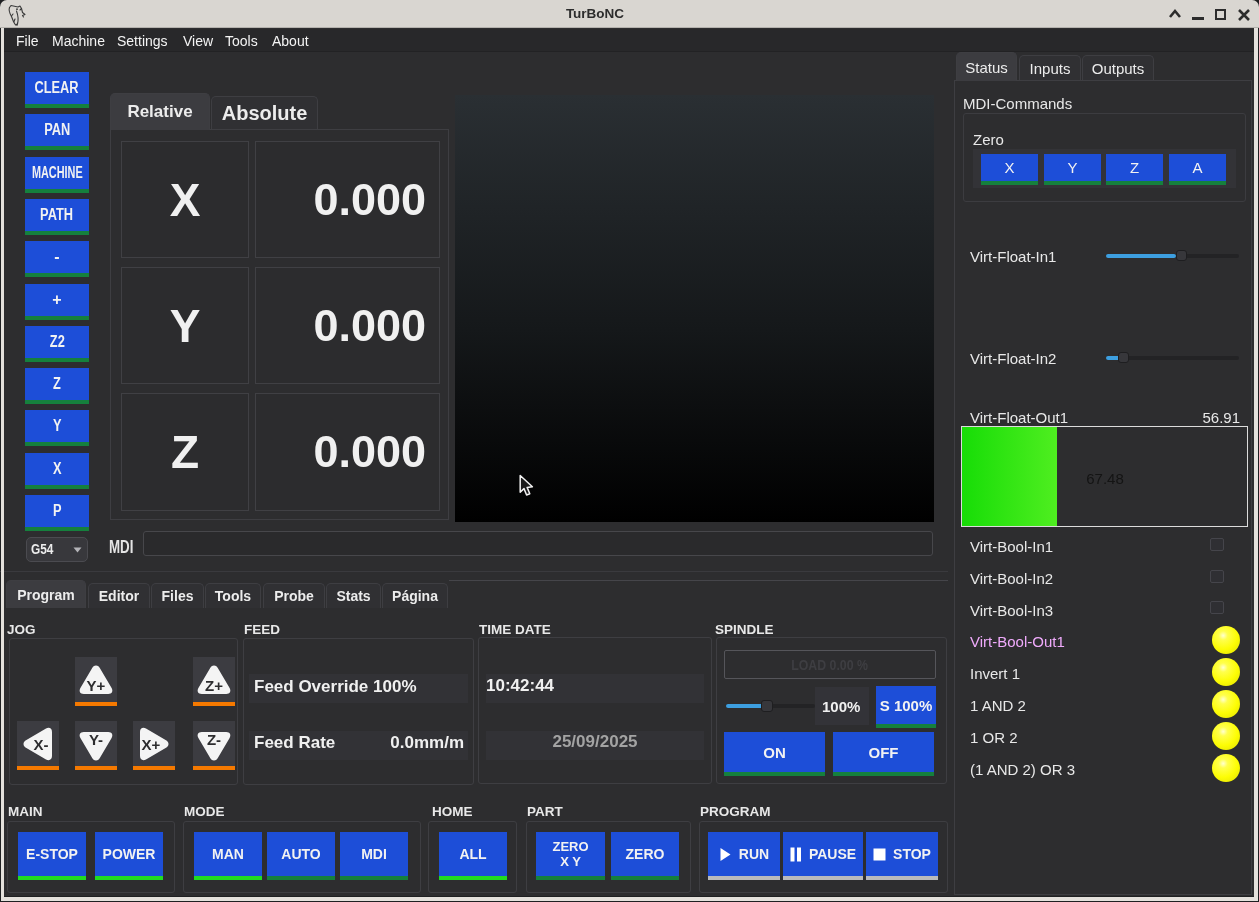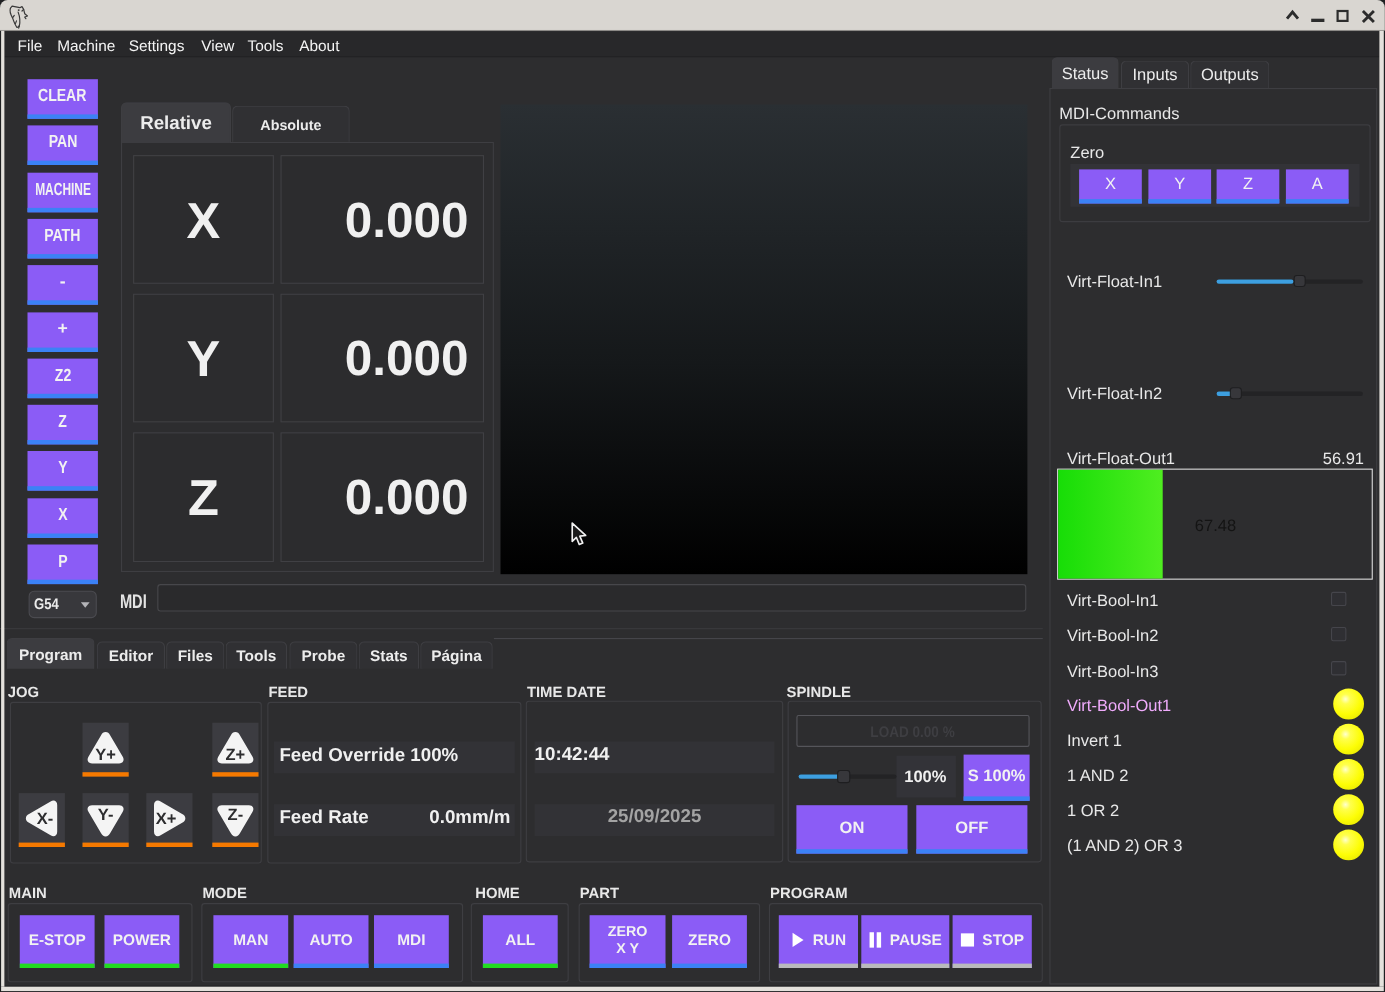--- a/index.html
+++ b/index.html
@@ -6,36 +6,37 @@
 html,body { width:1259px; height:902px; overflow:hidden; background:#1f2022; }
 body { font-family:"Liberation Sans", sans-serif; position:relative; }
 #app { position:absolute; left:0; top:0; width:1259px; height:902px; }
 .abs { position:absolute; }
 
 #titlebar { left:0; top:0; width:1259px; height:28px; background:#d9d6d1; border-radius:7px 7px 0 0; border-bottom:1px solid #b5b2ad; }
 #title { width:1190px; text-align:center; top:6px; font-size:13.5px; font-weight:bold; color:#2c2c2c; }
 #content { left:4px; top:28px; width:1251px; height:868px; background:#2d2d2f; }
 .wb { background:#e4e1dc; z-index:50; }
 
-.b { position:absolute; background:#8b5cf6; border-bottom:4px solid #3b82f6; display:flex; align-items:center; justify-content:center; color:#f2f2f2; font-weight:bold; }
+.b { position:absolute; background:#1d4ed8; border-bottom:4px solid #15803d; display:flex; align-items:center; justify-content:center; color:#f2f2f2; font-weight:bold; }
 .b.g { border-bottom-color:#21dc21; }
 .b.gr { border-bottom-color:#b9babc; }
 .lbl { position:absolute; font-size:13.5px; font-weight:bold; color:#e8e8e8; }
 .panel { position:absolute; border:1px solid #3e3e42; border-radius:3px; }
 .tab { position:absolute; background:#303033; border:1px solid #3e3e42; border-bottom:none; border-radius:5px 5px 0 0; display:flex; align-items:center; justify-content:center; color:#ececec; font-weight:bold; }
 .tab.act { background:#3c3c40; }
 .cond { display:inline-block; transform:scaleX(0.8); }
 .led { width:28px; height:28px; border-radius:50%; background:radial-gradient(circle at 40% 34%, #ffffd0 0%, #ffff4d 18%, #fdfd05 55%, #dede00 100%); }
 .jb { width:42px; height:49px; background:#3c3c41; border-bottom:4px solid #f57900; }
 </style>
 </head>
 <body>
 <div id="app">
   <div id="content" class="abs"></div>
   <div id="titlebar" class="abs"></div>
+  <div id="title" class="abs">TurBoNC</div>
   <svg class="abs" style="left:6px;top:2px" width="22" height="25" viewBox="0 0 22 25" fill="none" stroke="#3a3a3a" stroke-width="1.1" stroke-linecap="round" stroke-linejoin="round">
     <path d="M3.5 5.5 L5 3.5 L12 5 L14 4 L15.5 6.5 L14 8"></path>
     <path d="M3.5 5.5 C2.5 8 3.5 11 5.5 14.5 C6.5 17.5 7.5 20.5 9.5 23 L11.5 22 C12.5 18 12 13 10.5 9"></path>
     <path d="M15.5 6.5 L16.5 10.5 L19 12.5 L16.5 13.5 L17.5 15"></path>
     <path d="M7 12 L5.5 14 M9 17 L8 19.5 M11.5 21 L11 23.5"></path>
     <circle cx="11" cy="7.2" r="0.9" fill="#3a3a3a" stroke="none"></circle>
   </svg>
 
   <svg class="abs" style="left:1168px;top:8px" width="14" height="12" viewBox="0 0 14 12">
       <path d="M2 9 L7 3 L12 9" stroke="#2c2c2c" stroke-width="2.6" fill="none"></path>
@@ -85,21 +86,21 @@
     </div>
 
   <div class="abs" style="left:26px;top:537px;width:62px;height:25px;background:#38383c;border:1px solid #4b4b50;border-radius:5px"></div>
   <div class="abs" style="left:31px;top:541px;font-size:14px;font-weight:bold;color:#ececec"><span style="display:inline-block;transform:scaleX(0.85);transform-origin:0 0">G54</span></div>
   <svg class="abs" style="left:73px;top:547px" width="9" height="6" viewBox="0 0 9 6">
       <path d="M0.5 0.5 L8.5 0.5 L4.5 5.5 Z" fill="#b4b4b8"></path>
     </svg>
 
 
   <div class="tab act" style="left:110px;top:93px;width:100px;height:37px;font-size:17px;z-index:3">Relative</div>
-  <div class="tab" style="left:211px;top:96px;width:107px;height:34px;font-size:13px">Absolute</div>
+  <div class="tab" style="left:211px;top:96px;width:107px;height:34px;font-size:20px">Absolute</div>
   <div class="abs" style="left:110px;top:129px;width:339px;height:391px;background:#2d2d2f;border:1px solid #3e3e42"></div>
   <div class="abs" style="left:121px;top:141px;width:128px;height:117px;background:#2c2c2e;border:1px solid #404044;display:flex;align-items:center;justify-content:center;font-size:46px;font-weight:bold;color:#f0f0f0">X</div>
   <div class="abs" style="left:255px;top:141px;width:185px;height:117px;background:#2c2c2e;border:1px solid #404044;display:flex;align-items:center;justify-content:flex-end;padding-right:13px;font-size:45px;font-weight:bold;color:#f0f0f0">0.000</div>
   <div class="abs" style="left:121px;top:267px;width:128px;height:117px;background:#2c2c2e;border:1px solid #404044;display:flex;align-items:center;justify-content:center;font-size:46px;font-weight:bold;color:#f0f0f0">Y</div>
   <div class="abs" style="left:255px;top:267px;width:185px;height:117px;background:#2c2c2e;border:1px solid #404044;display:flex;align-items:center;justify-content:flex-end;padding-right:13px;font-size:45px;font-weight:bold;color:#f0f0f0">0.000</div>
   <div class="abs" style="left:121px;top:393px;width:128px;height:118px;background:#2c2c2e;border:1px solid #404044;display:flex;align-items:center;justify-content:center;font-size:46px;font-weight:bold;color:#f0f0f0">Z</div>
   <div class="abs" style="left:255px;top:393px;width:185px;height:118px;background:#2c2c2e;border:1px solid #404044;display:flex;align-items:center;justify-content:flex-end;padding-right:13px;font-size:45px;font-weight:bold;color:#f0f0f0">0.000</div>
 
   <div class="abs" style="left:455px;top:95px;width:479px;height:427px;background:linear-gradient(#2a2f33, #15181a 55%, #000 100%)"></div>
   <svg class="abs" style="left:519px;top:474px" width="15" height="23" viewBox="0 0 15 23">

